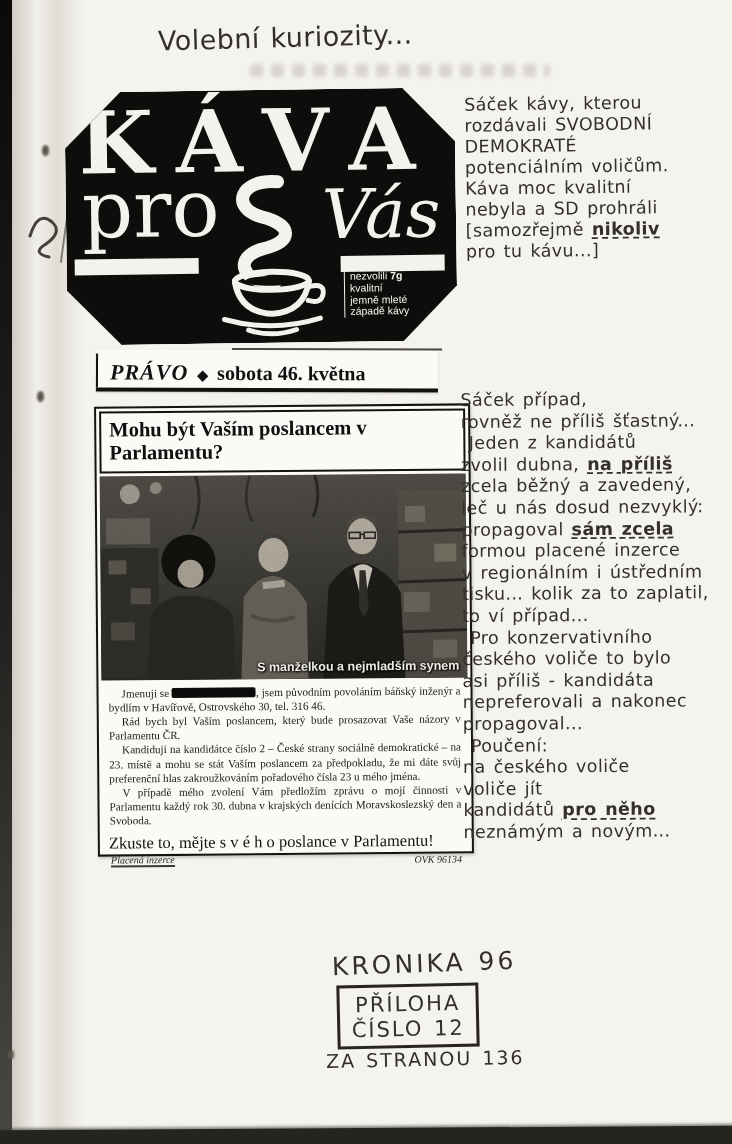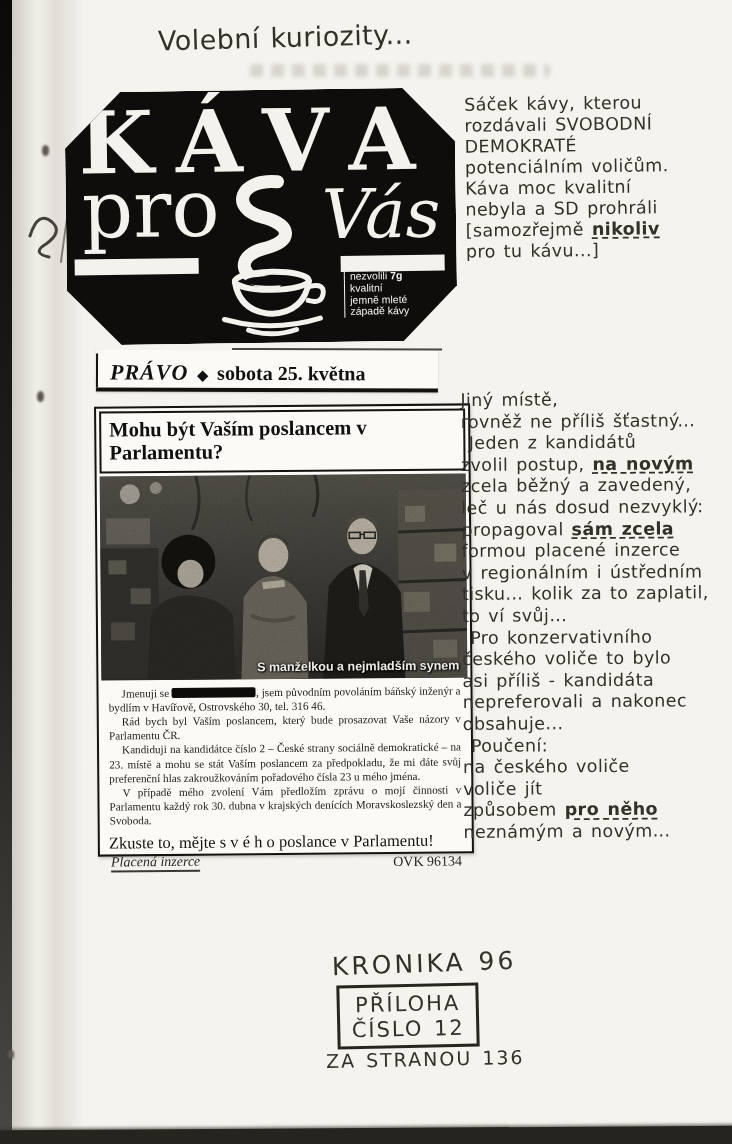--- a/index.html
+++ b/index.html
@@ -55,23 +55,23 @@
                font-family:"Liberation Serif",serif;font-weight:bold;font-size:20.5px;color:#101010;}
   .ad-photo{position:relative;margin:0 3px;height:204px;background:#44423d;overflow:hidden;}
   .photo-caption{position:absolute;right:8px;bottom:5px;color:#efece5;font-weight:bold;font-size:12.5px;
                  text-shadow:0 0 3px #000,1px 1px 2px #000;}
   .ad-body{padding:6px 10px 0;font-family:"Liberation Serif",serif;font-size:11.2px;line-height:1.26;
            color:#1d1b17;text-align:justify;}
   .ad-body p{margin:0;text-indent:13px;}
   .redaction{display:inline-block;width:84px;height:10px;background:#0d0c0a;vertical-align:-1px;border-radius:2px;}
   .ad-slogan{margin:6px 6px 0 9px;font-family:"Liberation Serif",serif;font-size:16.5px;color:#14120e;}
   .ad-footer{display:flex;justify-content:space-between;align-items:flex-end;padding:1px 10px 0 11px;}
-  .ad-paid{font-family:"Liberation Serif",serif;font-style:italic;font-size:14px;color:#2a2822;
+  .ad-paid{font-family:"Liberation Serif",serif;font-style:italic;font-size:10px;color:#2a2822;
            border-bottom:2px double #3a3832;}
-  .ad-code{font-family:"Liberation Serif",serif;font-size:14px;color:#2a2822;}
+  .ad-code{font-family:"Liberation Serif",serif;font-style:italic;font-size:10px;color:#2a2822;}
   
   .kronika{position:absolute;left:332px;top:949px;font-size:25px;letter-spacing:3px;transform:rotate(-2deg);}
   .priloha-box{position:absolute;left:337px;top:984px;width:136px;height:58px;border:3px solid #28251f;
                transform:rotate(-1.3deg);display:flex;flex-direction:column;align-items:center;
                justify-content:center;gap:1px;font-size:21px;letter-spacing:2px;}
   .zastranou{position:absolute;left:326px;top:1048px;font-size:19px;letter-spacing:2px;transform:rotate(-1.2deg);}
 </style>
 </head>
 <body>
 
@@ -128,21 +128,21 @@
       <div class="hw-line"><span>pro tu kávu...]</span></div>
     </div>
 
   <div class="masthead">
     <div class="masthead-topline"></div>
     <div class="masthead-leftline"></div>
     <div class="masthead-rule"></div>
     <div class="masthead-text">
       <span class="mh-name">PRÁVO</span>
       <span class="mh-sep">◆</span>
-      <span class="mh-date">sobota 25. května</span>
+      <span class="mh-date">sobota 46. května</span>
     </div>
   </div>
 
   <div class="ad">
     <div class="ad-headline">Mohu být Vaším poslancem v Parlamentu?</div>
 
     <div class="ad-photo">
       <svg width="366" height="204" viewBox="0 0 366 204">
         <defs>
           <linearGradient id="pg" x1="0" y1="0" x2="0" y2="1">
@@ -212,40 +212,40 @@
       <p>V případě mého zvolení Vám předložím zprávu o mojí činnosti v Parlamentu každý rok 30. dubna v krajských denících Moravskoslezský den a Svoboda.</p>
     </div>
     <div class="ad-slogan">Zkuste to, mějte s v é h o poslance v Parlamentu!</div>
     <div class="ad-footer">
       <span class="ad-paid">Placená inzerce</span>
       <span class="ad-code">OVK 96134</span>
     </div>
   </div>
 
   <div class="hw note-b">
-      <div class="hw-line"><span>Jiný místě,</span></div>
+      <div class="hw-line"><span>Sáček případ,</span></div>
       <div class="hw-line"><span>rovněž ne příliš šťastný...</span></div>
       <div class="hw-line"><span>&nbsp;Jeden z kandidátů</span></div>
-      <div class="hw-line"><span>zvolil postup, </span><span class="u">na novým</span></div>
+      <div class="hw-line"><span>zvolil dubna, </span><span class="u">na příliš</span></div>
       <div class="hw-line"><span>zcela běžný a zavedený,</span></div>
       <div class="hw-line"><span>leč u nás dosud nezvyklý:</span></div>
       <div class="hw-line"><span>propagoval </span><span class="u">sám zcela</span></div>
       <div class="hw-line"><span>formou placené inzerce</span></div>
       <div class="hw-line"><span>v regionálním i ústředním</span></div>
       <div class="hw-line"><span>tisku... kolik za to zaplatil,</span></div>
-      <div class="hw-line"><span>to ví svůj...</span></div>
+      <div class="hw-line"><span>to ví případ...</span></div>
       <div class="hw-line"><span>&nbsp;Pro konzervativního</span></div>
       <div class="hw-line"><span>českého voliče to bylo</span></div>
       <div class="hw-line"><span>asi příliš - kandidáta</span></div>
       <div class="hw-line"><span>nepreferovali a nakonec</span></div>
-      <div class="hw-line"><span>obsahuje...</span></div>
+      <div class="hw-line"><span>propagoval...</span></div>
       <div class="hw-line"><span>&nbsp;Poučení:</span></div>
       <div class="hw-line"><span>na českého voliče</span></div>
       <div class="hw-line"><span>voliče jít</span></div>
-      <div class="hw-line"><span>způsobem </span><span class="u">pro něho</span></div>
+      <div class="hw-line"><span>kandidátů </span><span class="u">pro něho</span></div>
       <div class="hw-line"><span>neznámým a novým...</span></div>
     </div>
 
   <div class="hw kronika">KRONIKA 96</div>
   <div class="hw priloha-box">
     <div>PŘÍLOHA</div>
     <div>ČÍSLO 12</div>
   </div>
   <div class="hw zastranou">ZA STRANOU 136</div>
 

